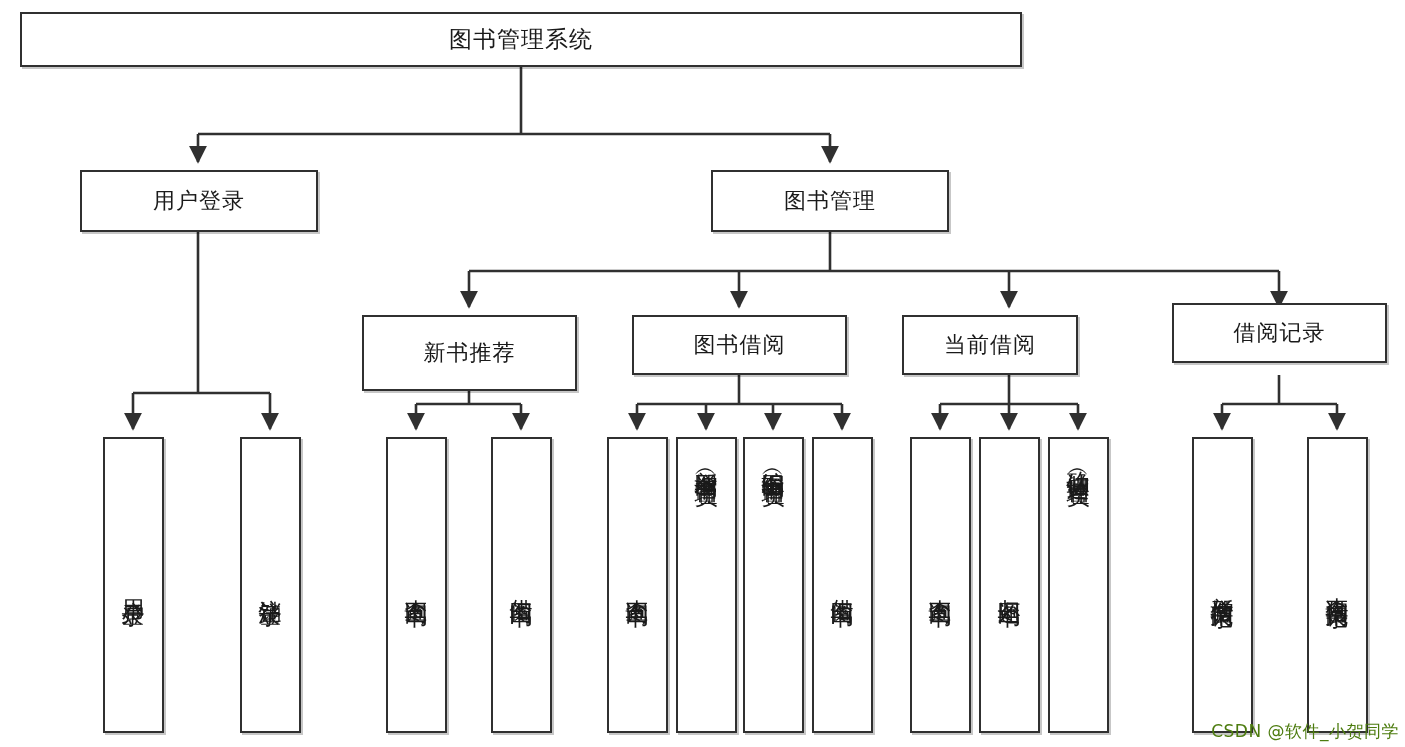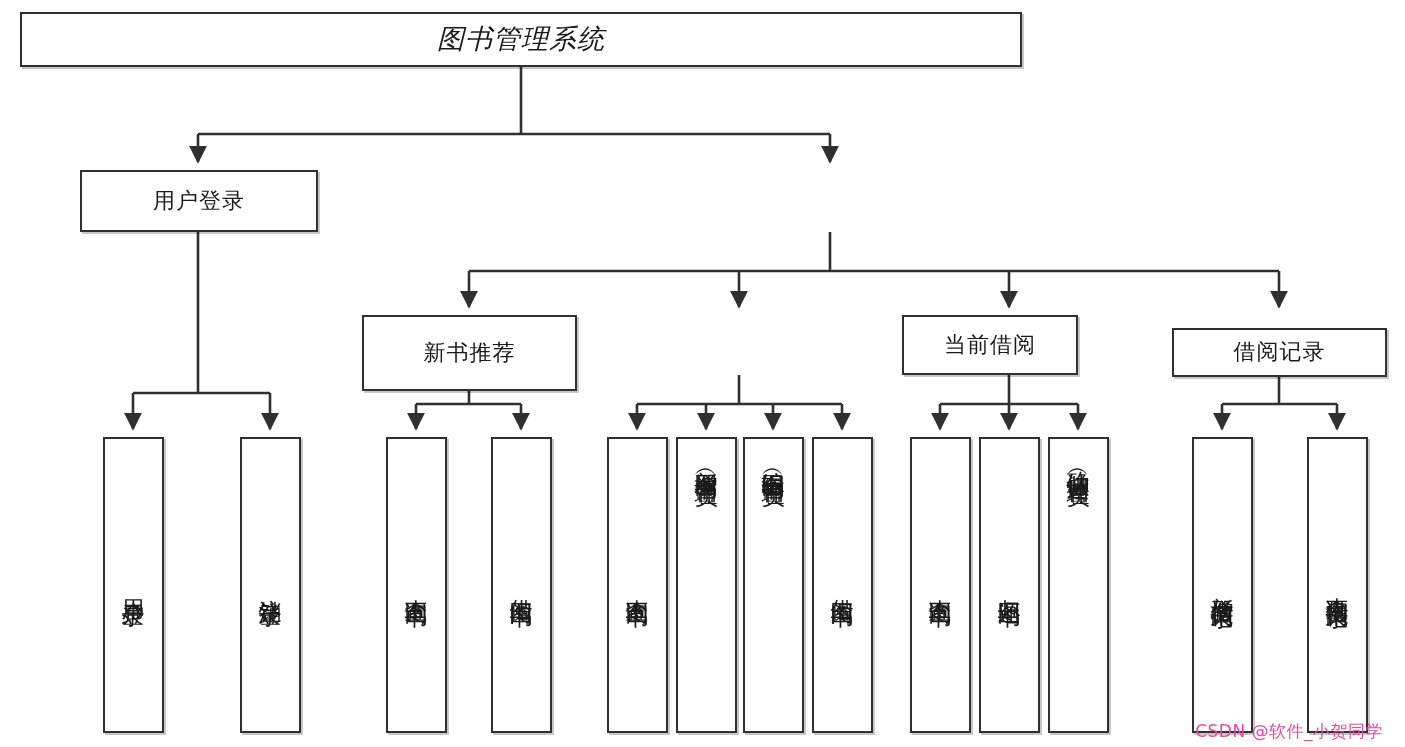--- a/index.html
+++ b/index.html
@@ -40,45 +40,45 @@
   .node .label {
     text-align: center;
     line-height: 1.12;
     white-space: nowrap;
   }
   
   .node.horiz .label {
     font-size: 22px;
     letter-spacing: 1px;
   }
-  .node.root .label { font-size: 27px; font-style: italic; }
+  .node.root .label { font-size: 23px; }
   
   .node.vert {
     align-items: flex-start;
     justify-content: center;
     padding-top: 14px;
   }
   .node.vert .label {
     writing-mode: vertical-rl;
     text-orientation: upright;
     font-size: 23px;
     line-height: 1.05;
     letter-spacing: 2px;
     white-space: normal;
   }
   .node.vert.centered {
     align-items: center;
     padding-top: 0;
   }
   #watermark {
     position: absolute;
-    right: 22px;
+    right: 6px;
     bottom: 4px;
     font-size: 17px;
-    color: #ec4899;
+    color: #4d7c0f;
     letter-spacing: 0.5px;
     pointer-events: none;
     font-family: "DejaVu Sans", "Liberation Sans", sans-serif;
   }
 </style>
 </head>
 <body>
 
 <div id="diagram-root">
 
@@ -132,28 +132,34 @@
     </g>
   </svg>
 
   <div class="node horiz root" style="left:20px; top:12px; width:1002px; height:55px;">
     <span class="label">图书管理系统</span>
   </div>
 
   <div class="node horiz" style="left:80px; top:170px; width:238px; height:62px;">
     <span class="label">用户登录</span>
   </div>
+  <div class="node horiz" style="left:711px; top:170px; width:238px; height:62px;">
+    <span class="label">图书管理</span>
+  </div>
 
   <div class="node horiz" style="left:362px; top:315px; width:215px; height:76px;">
     <span class="label">新书推荐</span>
   </div>
+  <div class="node horiz" style="left:632px; top:315px; width:215px; height:60px;">
+    <span class="label">图书借阅</span>
+  </div>
   <div class="node horiz" style="left:902px; top:315px; width:176px; height:60px;">
     <span class="label">当前借阅</span>
   </div>
-  <div class="node horiz" style="left:1172px; top:328px; width:215px; height:49px;align-items:center;">
+  <div class="node horiz" style="left:1172px; top:303px; width:215px; height:60px;align-items:center;">
     <span class="label">借阅记录</span>
   </div>
 
   <div class="node vert centered" style="left:103px; top:437px; width:61px; height:296px;">
     <span class="label">用户登录</span>
   </div>
   <div class="node vert centered" style="left:240px; top:437px; width:61px; height:296px;">
     <span class="label">注销登录</span>
   </div>
 

